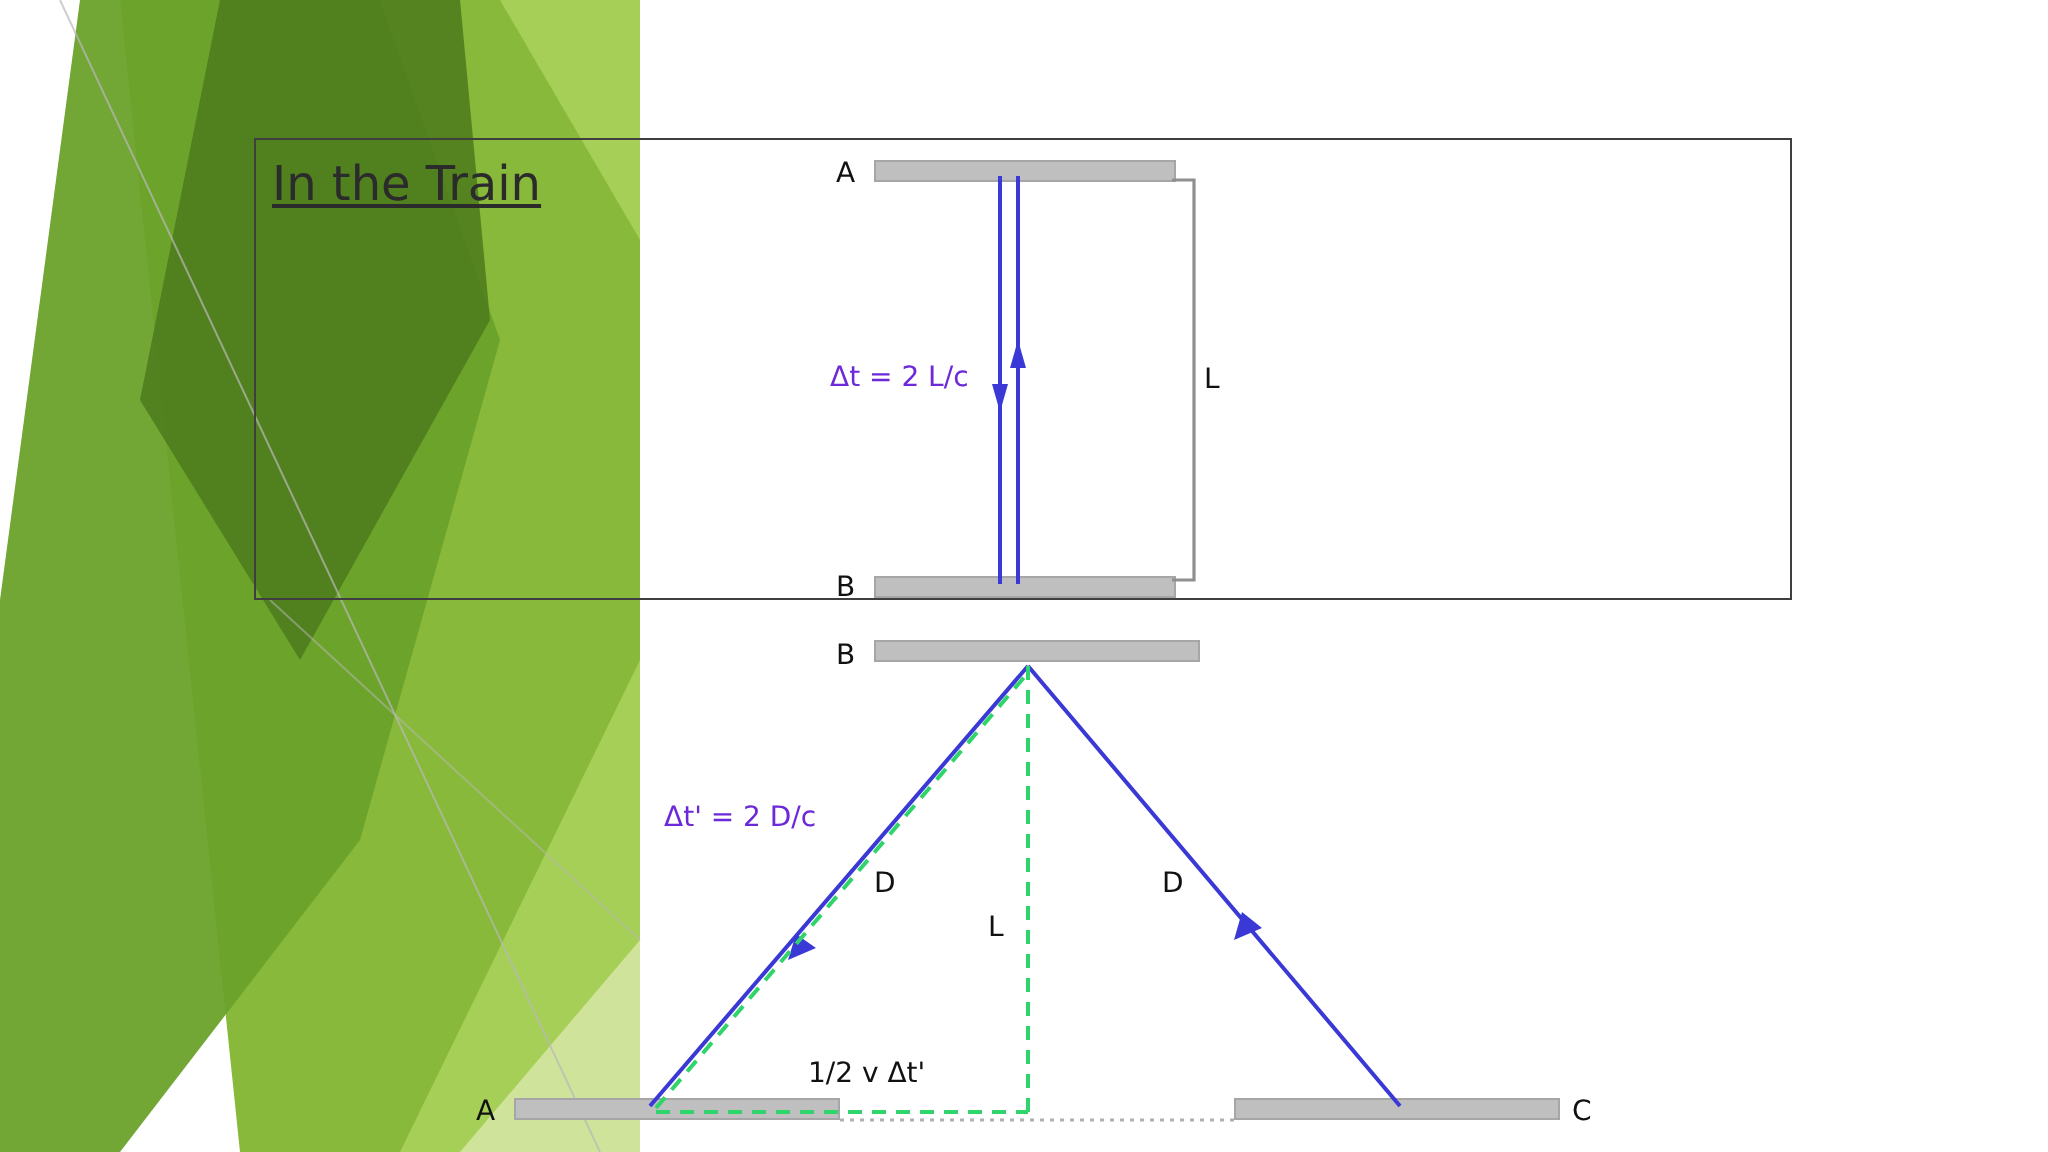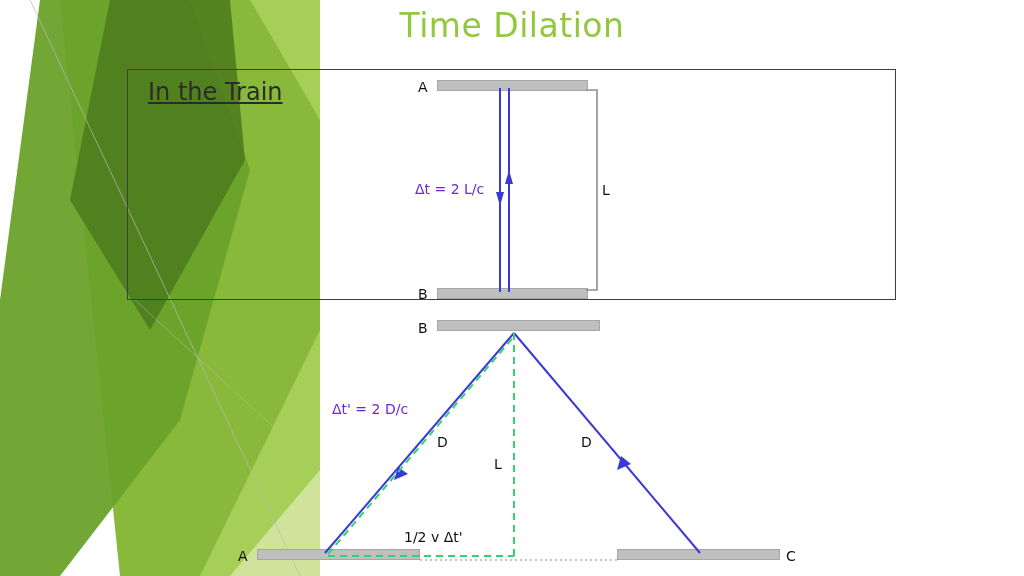--- a/index.html
+++ b/index.html
@@ -40,21 +40,21 @@
     left: 127px;
     top: 69px;
     width: 769px;
     height: 231px;
     border: 1px solid #3f3f3f;
     box-sizing: border-box;
     background: transparent;
   }
   .label-train {
     position: absolute;
-    left: 148px;
+    left: 136px;
     top: 80px;
     font-size: 24px;
     color: #2b2b2b;
     text-decoration: underline;
     font-family: "DejaVu Sans", sans-serif;
     line-height: 1.0;
   }
   .label-proper {
     position: absolute;
     left: 136px;
@@ -109,21 +109,20 @@
     <polygon points="110,0 230,0 245,160 150,330 70,200" fill="#4f7d1e" opacity="0.9"></polygon>
     <polygon points="0,0 60,0 40,140 0,210" fill="#ffffff" opacity="0"></polygon>
     <line x1="30" y1="0" x2="300" y2="576" stroke="#b9b9b9" stroke-width="1" opacity="0.7"></line>
     <line x1="135" y1="300" x2="320" y2="470" stroke="#b9b9b9" stroke-width="1" opacity="0.5"></line>
   </svg>
 
   <svg width="1024" height="576" viewBox="0 0 1024 576" style="pointer-events:none;">
     <polygon points="704,0 790,0 704,576 620,576" fill="#ffffff" opacity="0"></polygon>
   </svg>
 
-  <div class="title">Time Dilation</div>
 
   <div class="frame-box"></div>
 
   <div class="label-train">In the Train</div>
 
   <div class="mirror" style="left:437px; top:80px; width:151px; height:11px;"></div>
   <div class="mirror" style="left:437px; top:288px; width:151px; height:11px;"></div>
 
   <svg width="1024" height="576" viewBox="0 0 1024 576">
 

